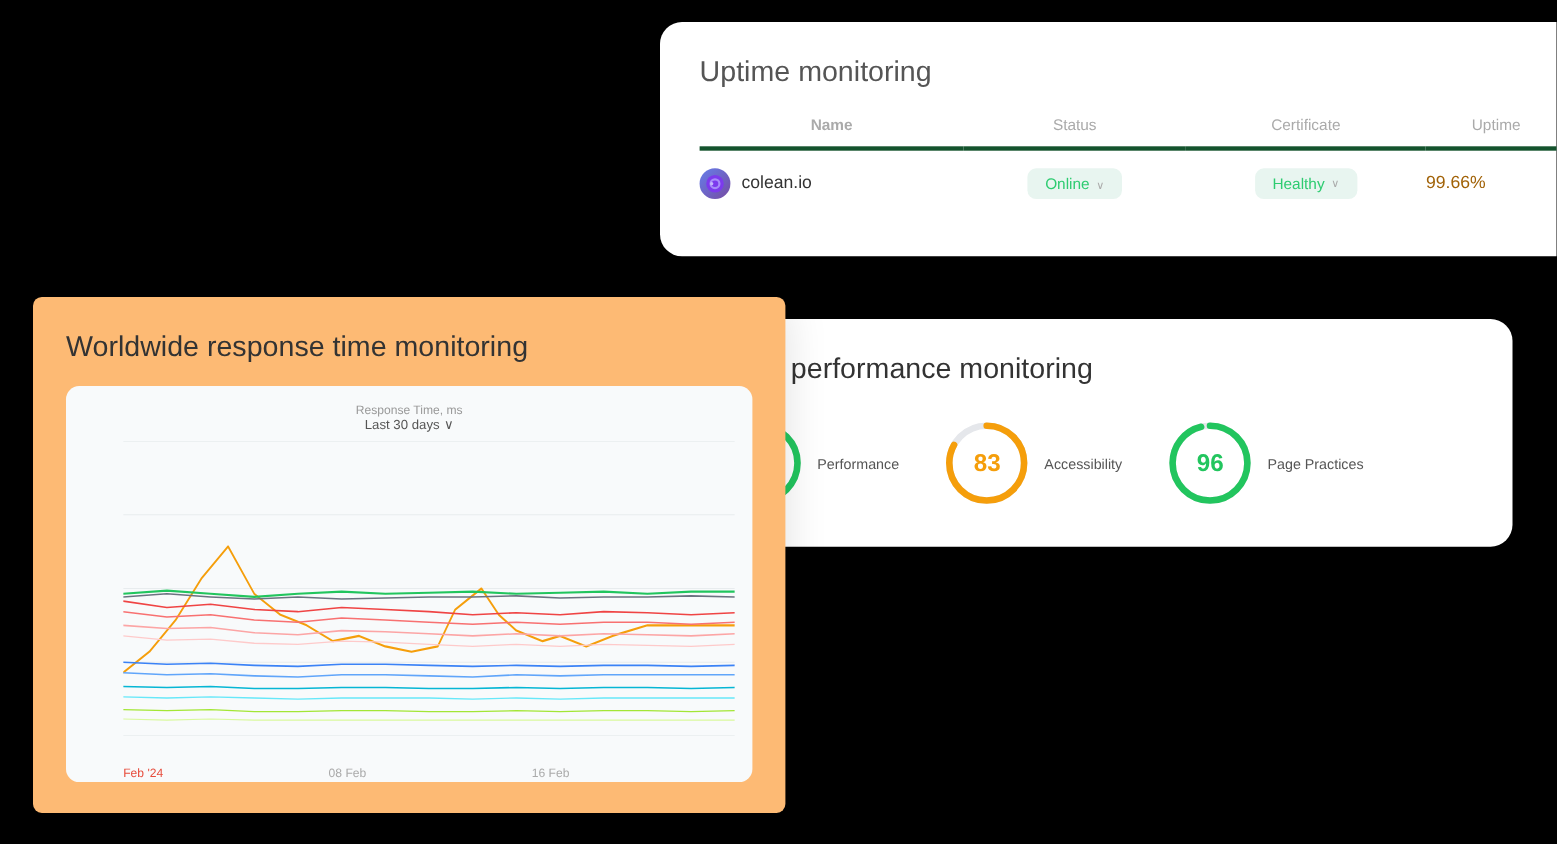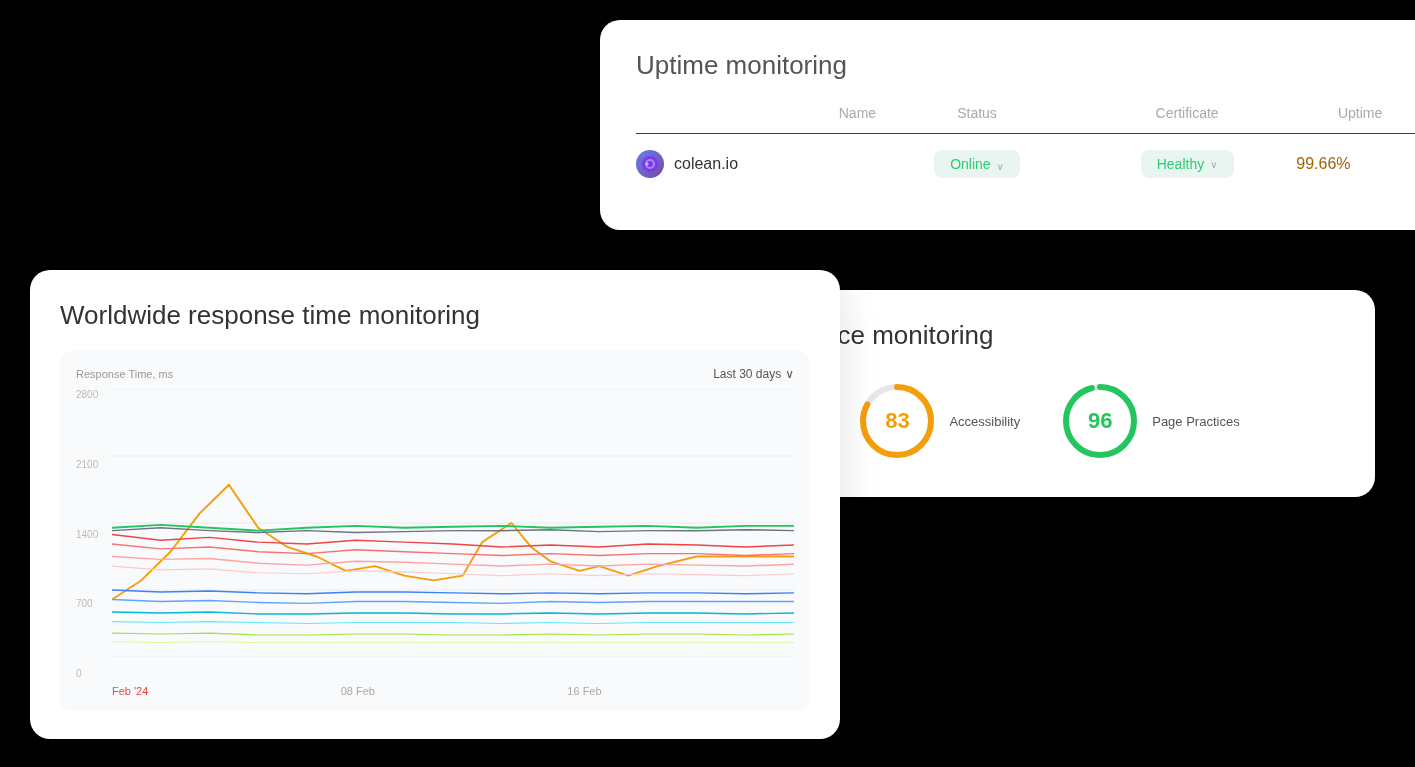--- a/index.html
+++ b/index.html
@@ -36,27 +36,27 @@
       border-collapse: collapse;
     }
 
     .uptime-table thead th {
       color: #aaa;
       font-weight: 400;
       font-size: 14px;
       padding-bottom: 12px;
       text-align: center;
     }
-    .uptime-table thead th:first-child { text-align: right; }
+    .uptime-table thead th:first-child { text-align: center; font-weight: bold; }
     .uptime-table thead th:last-child { text-align: center; margin-top: 28px; }
 
     .uptime-table tbody tr td {
       padding: 16px 0;
       text-align: center;
-      border-top: 1px solid #14532d;
+      border-top: 4px solid #14532d;
     }
     .uptime-table tbody tr td:first-child { text-align: left; }
     .uptime-table tbody tr td:last-child { text-align: left; font-weight: 500; font-size: 16px; color: #a16207; }
 
     .site-name {
       display: flex;
       align-items: center;
       gap: 10px;
       font-size: 16px;
       font-weight: 500;
@@ -165,23 +165,23 @@
     }
 
     .green { color: #22c55e; }
     .orange { color: #f59e0b; }
 
     
     .chart-card {
       position: absolute;
       top: 270px;
       left: 30px;
-      width: 810px;
-      background: #ffffff;
-      border-radius: 20px;
+      width: 684px;
+      background: #fdba74;
+      border-radius: 8px;
       padding: 30px 30px 28px;
       box-shadow: 0 8px 40px rgba(0,0,0,0.12);
     }
 
     .chart-card .card-title {
       font-size: 26px;
       font-weight: 400;
       color: #333;
       margin-bottom: 20px;
     }
@@ -192,20 +192,21 @@
       padding: 16px 16px 10px;
       height: 360px;
       position: relative;
     }
 
     .chart-header {
       display: flex;
       justify-content: space-between;
       align-items: center;
       margin-bottom: 8px;
+      flex-direction: column;
     }
 
     .chart-y-label {
       font-size: 11px;
       color: #999;
     }
 
     .time-range-btn {
       display: flex;
       align-items: center;
@@ -352,27 +353,20 @@
   <div class="card-title">Worldwide response time monitoring</div>
   <div class="chart-container">
     <div class="chart-header">
       <span class="chart-y-label">Response Time, ms</span>
       <button class="time-range-btn">
         <span>Last 30 days</span>
         <span>∨</span>
       </button>
     </div>
     <div class="chart-area">
-      <div class="y-axis-labels">
-        <span>2800</span>
-        <span>2100</span>
-        <span>1400</span>
-        <span>700</span>
-        <span>0</span>
-      </div>
       <div class="chart-svg-area">
         <svg width="100%" height="100%" viewBox="0 0 700 280" preserveAspectRatio="none">
 
           <line x1="0" y1="0" x2="700" y2="0" class="grid-line"></line>
           <line x1="0" y1="70" x2="700" y2="70" class="grid-line"></line>
           <line x1="0" y1="140" x2="700" y2="140" class="grid-line"></line>
           <line x1="0" y1="210" x2="700" y2="210" class="grid-line"></line>
           <line x1="0" y1="280" x2="700" y2="280" class="grid-line"></line>
 
           <polyline points="0,220 30,200 60,170 90,130 120,100 150,145 180,165 210,175 240,190 270,185 300,195 330,200 360,195 380,160 410,140 430,165 450,180 480,190 500,185 530,195 560,185 600,175 640,175 700,175" fill="none" stroke="#f59e0b" stroke-width="2" stroke-linejoin="round"></polyline>

